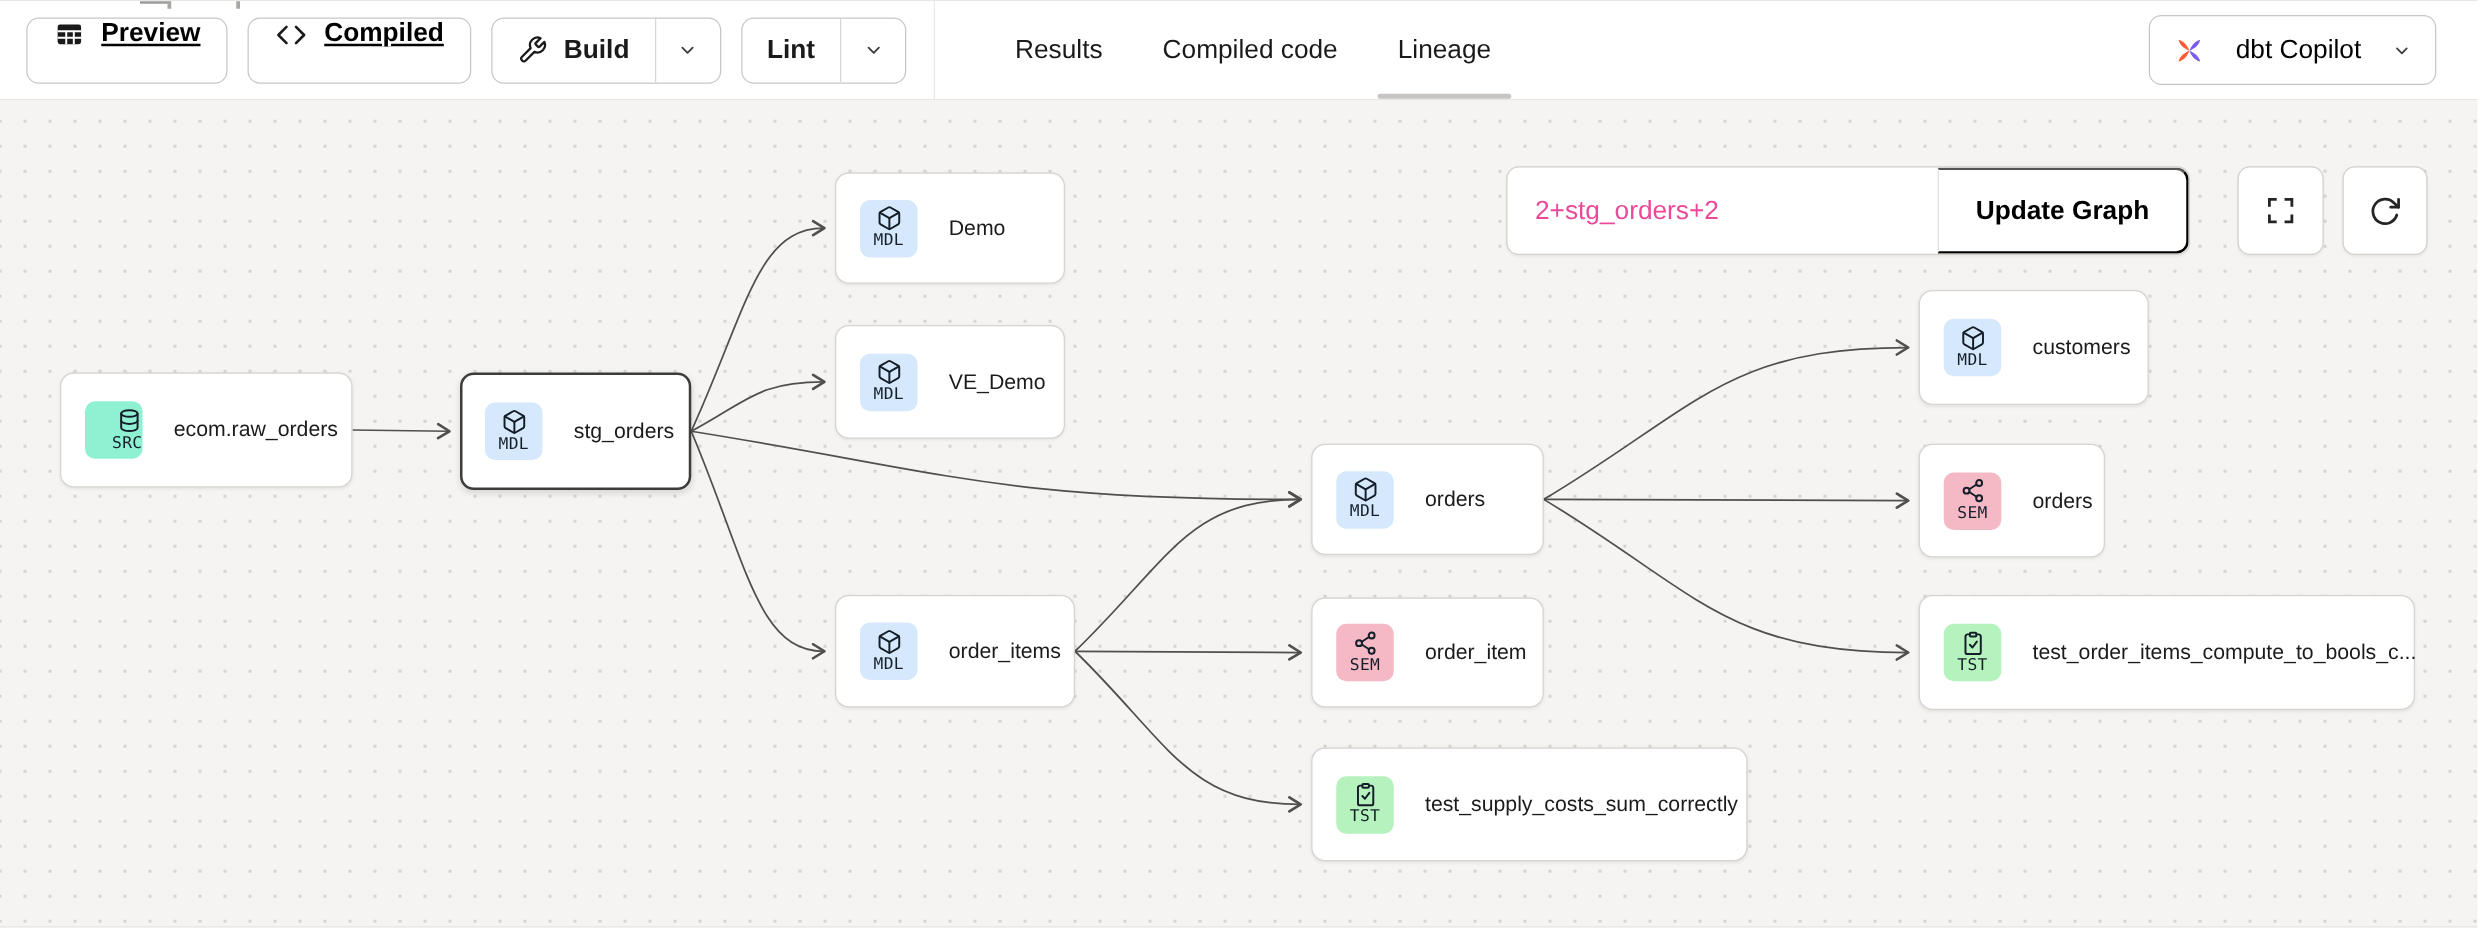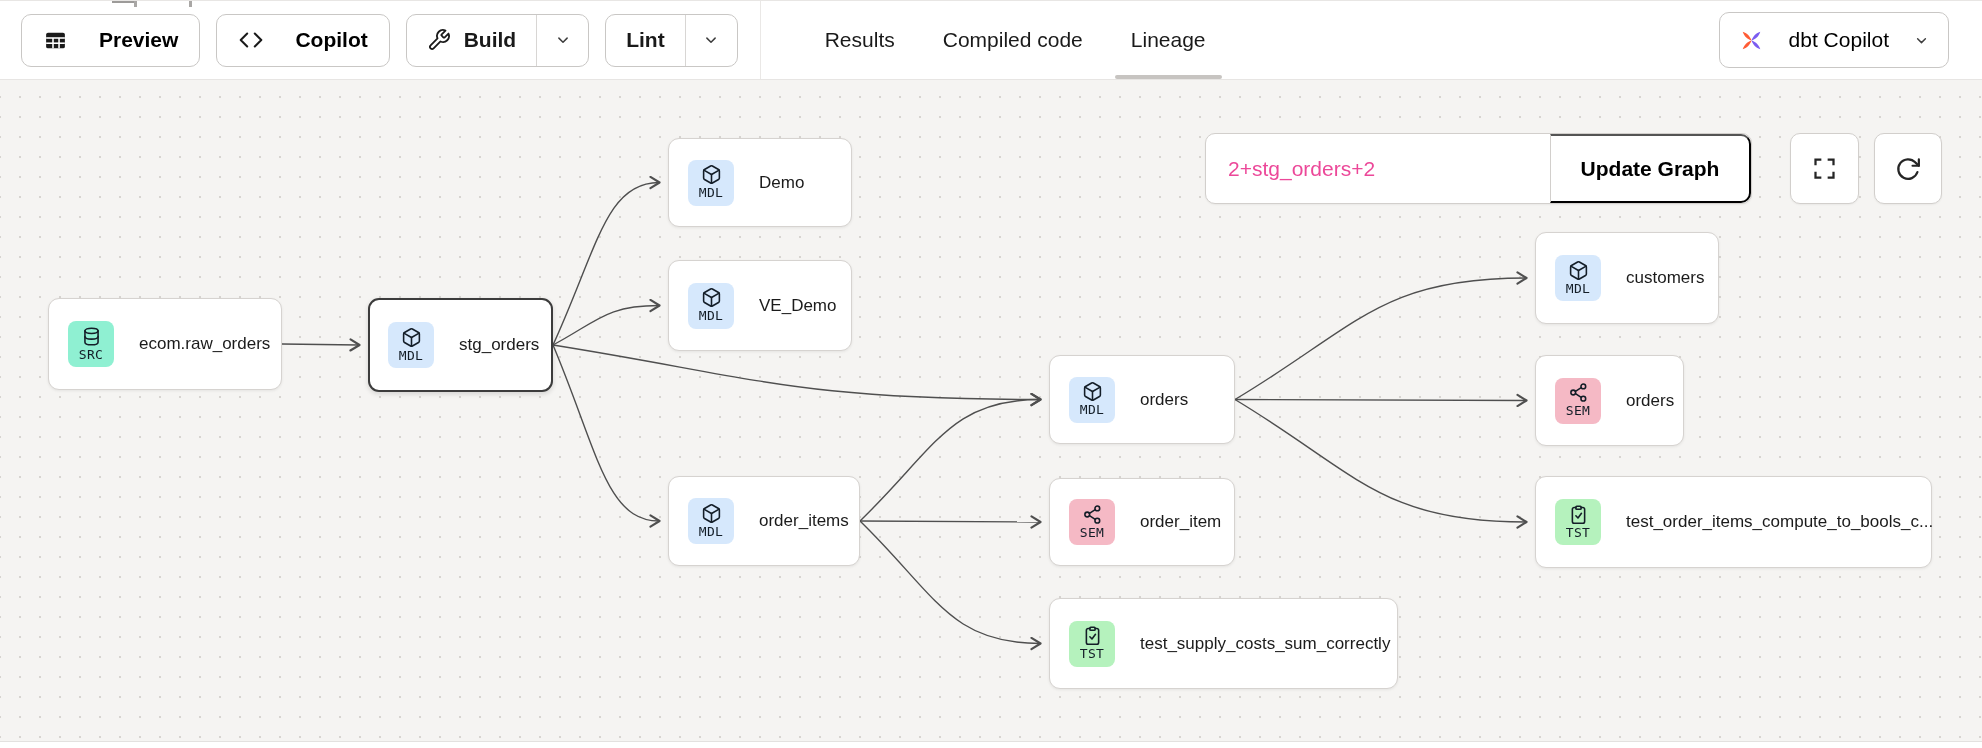--- a/index.html
+++ b/index.html
@@ -8,22 +8,22 @@
 
   
   .page { position:relative; width:1982px; height:748px; border-top:1px solid #e8e6e4; }
   .top-tick { position:absolute; top:0; width:3px; height:6px; background:#a9a7a5; z-index:30; }
   .top-seg  { position:absolute; top:0; left:112px; width:24px; height:2px; background:#9d9b99; z-index:30; }
 
   
   .toolbar { position:absolute; top:0; left:0; width:100%; height:78px; background:#fff;
              display:flex; align-items:center; padding-left:21px; z-index:10; }
   .btn, .split { border:1px solid #c9c7c5; border-radius:10px; background:#fff; height:53px; }
-  .btn { display:flex; align-items:center; gap:31px; padding:0 21px;
-         font-size:21px; font-weight:600; margin-right:16px; cursor:pointer; }
+  .btn { display:flex; gap:13px; padding:0 21px;
+         font-size:21px; font-weight:600; margin-right:16px; cursor:pointer;text-decoration:underline; }
   .split { display:flex; align-items:stretch; margin-right:16px; overflow:hidden; }
   .split .main { display:flex; align-items:center; gap:13px; padding:12px 20px;
                  font-size:21px; font-weight:600; cursor:pointer; }
   .split .caret { display:flex; align-items:center; justify-content:center; width:52px;
                   border-left:1px solid #d8d6d4; cursor:pointer; }
   .toolbar-sep { width:1px; align-self:stretch; background:#eae8e6; margin-left:6px; }
 
   .tabs { display:flex; align-items:center; height:78px; margin-left:40px; }
   .tab { position:relative; height:78px; display:flex; align-items:center; padding:0 24px;
          font-size:21px; font-weight:500; cursor:pointer; }
@@ -100,21 +100,21 @@
       <span>Preview</span>
     </button>
 
     <button class="btn">
       <span>
         <svg class="ic" width="26" height="26" viewBox="0 0 24 24" fill="none" stroke="#1a1a1a" stroke-width="1.9" stroke-linecap="round" stroke-linejoin="round">
           <polyline points="15.5 18 21.5 12 15.5 6"></polyline>
             <polyline points="8.5 6 2.5 12 8.5 18"></polyline>
         </svg>
       </span>
-      <span>Copilot</span>
+      <span>Compiled</span>
     </button>
 
     <div class="split">
       <div class="main">
         <span>
           <svg class="ic" width="24" height="24" viewBox="0 0 24 24" fill="none" stroke="#1a1a1a" stroke-width="1.8" stroke-linecap="round" stroke-linejoin="round">
             <path d="M14.7 6.3a1 1 0 0 0 0 1.4l1.6 1.6a1 1 0 0 0 1.4 0l3.77-3.77a6 6 0 0 1-7.94 7.94l-6.91 6.91a2.12 2.12 0 0 1-3-3l6.91-6.91a6 6 0 0 1 7.94-7.94l-3.76 3.76z"></path>
           </svg>
         </span>
         <span>Build</span>
@@ -191,21 +191,21 @@
         <path d="M860,520 L1040,521" fill="none" stroke="#4f4f4f" stroke-width="1.4" marker-end="url(#arrow)"></path>
         <path d="M860,520 C935.6,593.5 950.0,642.5 1040,642.5" fill="none" stroke="#4f4f4f" stroke-width="1.4" marker-end="url(#arrow)"></path>
         <path d="M1235,398.5 C1357.2,325.6 1380.5,277 1526,277" fill="none" stroke="#4f4f4f" stroke-width="1.4" marker-end="url(#arrow)"></path>
         <path d="M1235,398.5 L1526,399.5" fill="none" stroke="#4f4f4f" stroke-width="1.4" marker-end="url(#arrow)"></path>
         <path d="M1235,398.5 C1357.2,472.0 1380.5,521 1526,521" fill="none" stroke="#4f4f4f" stroke-width="1.4" marker-end="url(#arrow)"></path>
       </g>
   </svg>
 
   <div id="nodes">
       <div class="node" style="left: 48px; top: 297px; width: 234px; height: 92px;">
-        <div class="badge" style="background: rgb(143, 240, 210);">
+        <div class="badge" style="background: rgb(143, 240, 210); align-items: flex-end;">
           <svg viewBox="0 0 24 24" fill="none" stroke="#141e28" stroke-width="1.8" stroke-linecap="round">
             <ellipse cx="12" cy="5.5" rx="7.5" ry="3"></ellipse>
             <path d="M4.5 5.5v13c0 1.66 3.36 3 7.5 3s7.5-1.34 7.5-3v-13"></path>
             <path d="M4.5 12c0 1.66 3.36 3 7.5 3s7.5-1.34 7.5-3"></path>
           </svg>
           <span class="bl">SRC</span>
         </div>
         <span class="nl">ecom.raw_orders</span>
       </div>
       <div class="node selected" style="left: 368px; top: 297px; width: 185px; height: 94px;">

